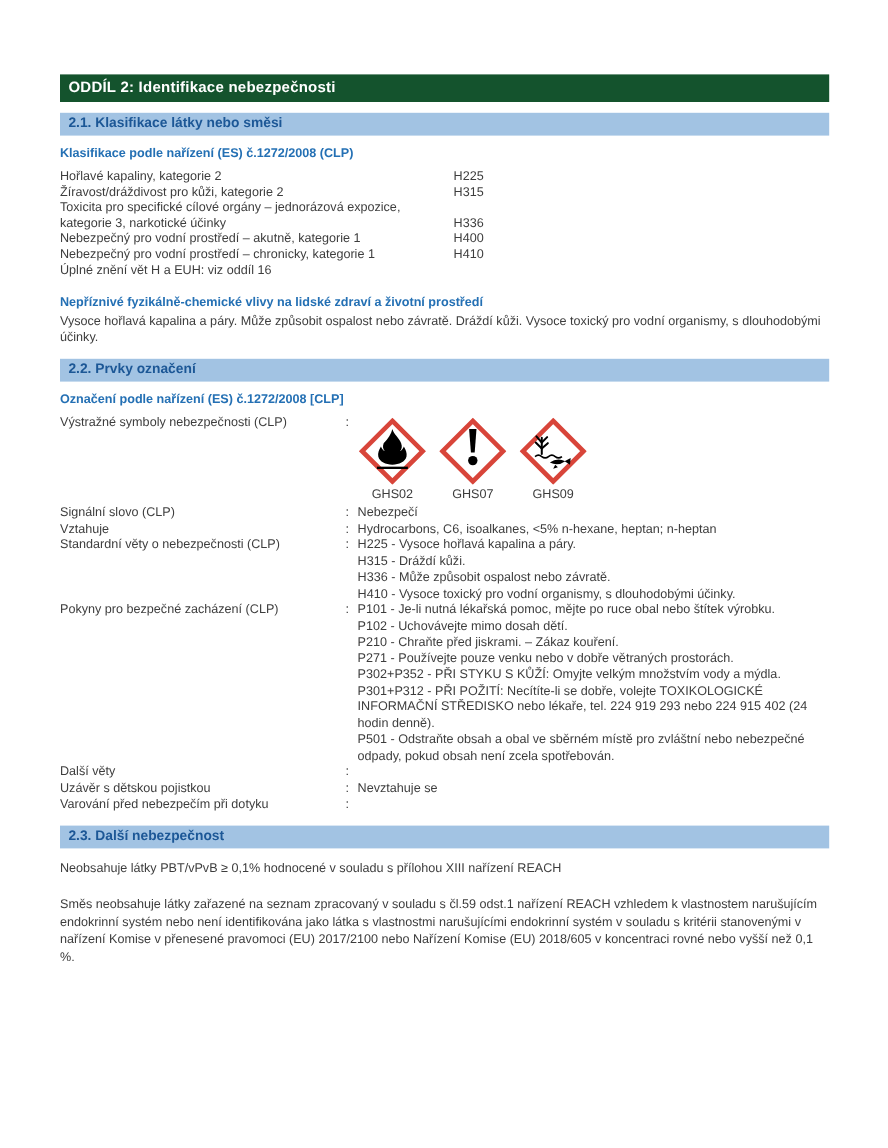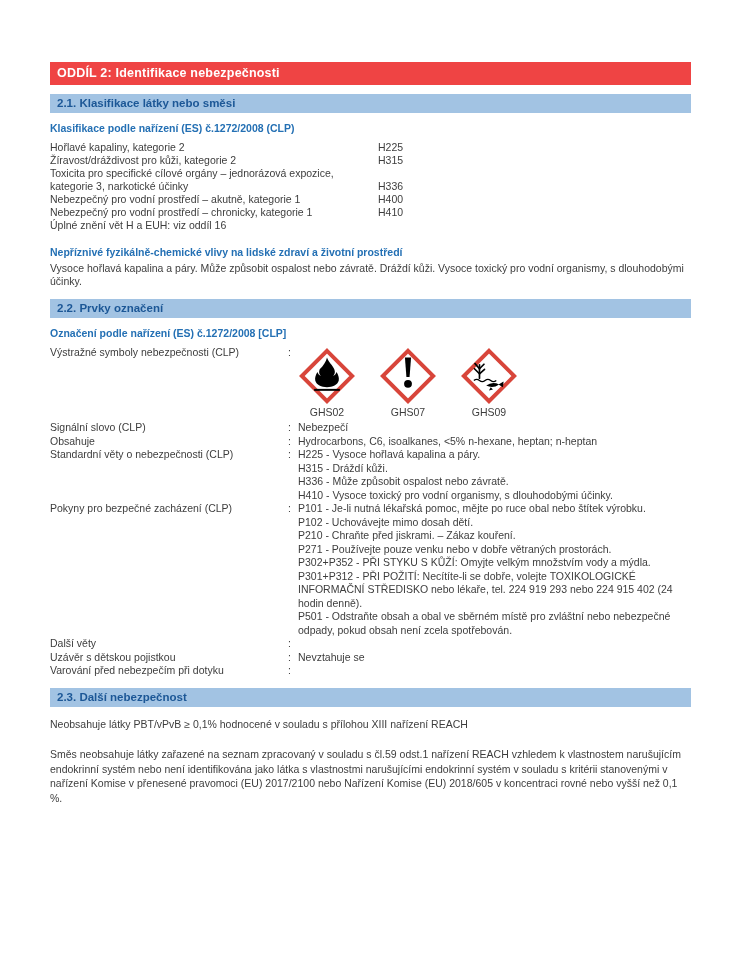--- a/index.html
+++ b/index.html
@@ -7,21 +7,21 @@
   body {
     width:740px; height:957px;
     font-family:"Liberation Sans", sans-serif;
     color:#3d3d3d;
     position:relative;
     overflow:hidden;
   }
   .page { position:absolute; left:50px; top:62px; width:641px; }
 
   .main-header {
-    background:#ef4444; color:#ffffff;
+    background:#14532d; color:#ffffff;
     font-size:12.5px; font-weight:bold;
     padding:4px 7px 5px 7px;
     letter-spacing:.2px;
   }
   .sub-header {
     background:#a2c3e3; color:#1c5796;
     font-size:11.5px; font-weight:bold;
     padding:3px 5px 4px 7px;
     margin-top:9px;
   }
@@ -39,21 +39,21 @@
   .cls-note { font-size:10.5px; line-height:13px; }
 
   
   .lv-row { display:flex; align-items:flex-start; }
   .lv-label { flex:0 0 238px; font-size:10.5px; line-height:13.5px; }
   .lv-colon { flex:0 0 10px; font-size:10.5px; line-height:13.5px; }
   .lv-value { flex:1; font-size:10.5px; line-height:13.5px; }
   .lv-value .line { font-size:10.5px; line-height:13.5px; }
 
   
-  .picto-strip { display:flex; gap:23px; margin:2px 0 3px 0;align-items:flex-end; }
+  .picto-strip { display:flex; gap:9px; margin:2px 0 3px 0;align-items:flex-end; }
   .picto { width:58px; display:flex; flex-direction:column; align-items:center; }
   .picto svg { width:56px; height:56px; display:block; }
   .picto-code { font-size:10.5px; line-height:12px; margin-top:2px; color:#3d3d3d; }
 
   .para { font-size:10.5px; line-height:14.5px; margin-top:10px; }
   .para-wide { font-size:10.5px; line-height:14.5px; margin-top:16px; }
 </style>
 </head>
 <body>
 
@@ -140,21 +140,21 @@
       </div>
     </div>
 
     <div class="lv-row">
       <div class="lv-label">Signální slovo (CLP)</div>
       <div class="lv-colon">:</div>
       <div class="lv-value">Nebezpečí</div>
     </div>
 
     <div class="lv-row">
-      <div class="lv-label">Obsahuje</div>
+      <div class="lv-label">Vztahuje</div>
       <div class="lv-colon">:</div>
       <div class="lv-value">Hydrocarbons, C6, isoalkanes, &lt;5% n-hexane, heptan; n-heptan</div>
     </div>
 
     <div class="lv-row">
       <div class="lv-label">Standardní věty o nebezpečnosti (CLP)</div>
       <div class="lv-colon">:</div>
       <div class="lv-value">
         <div class="line">H225 - Vysoce hořlavá kapalina a páry.</div>
         <div class="line">H315 - Dráždí kůži.</div>

